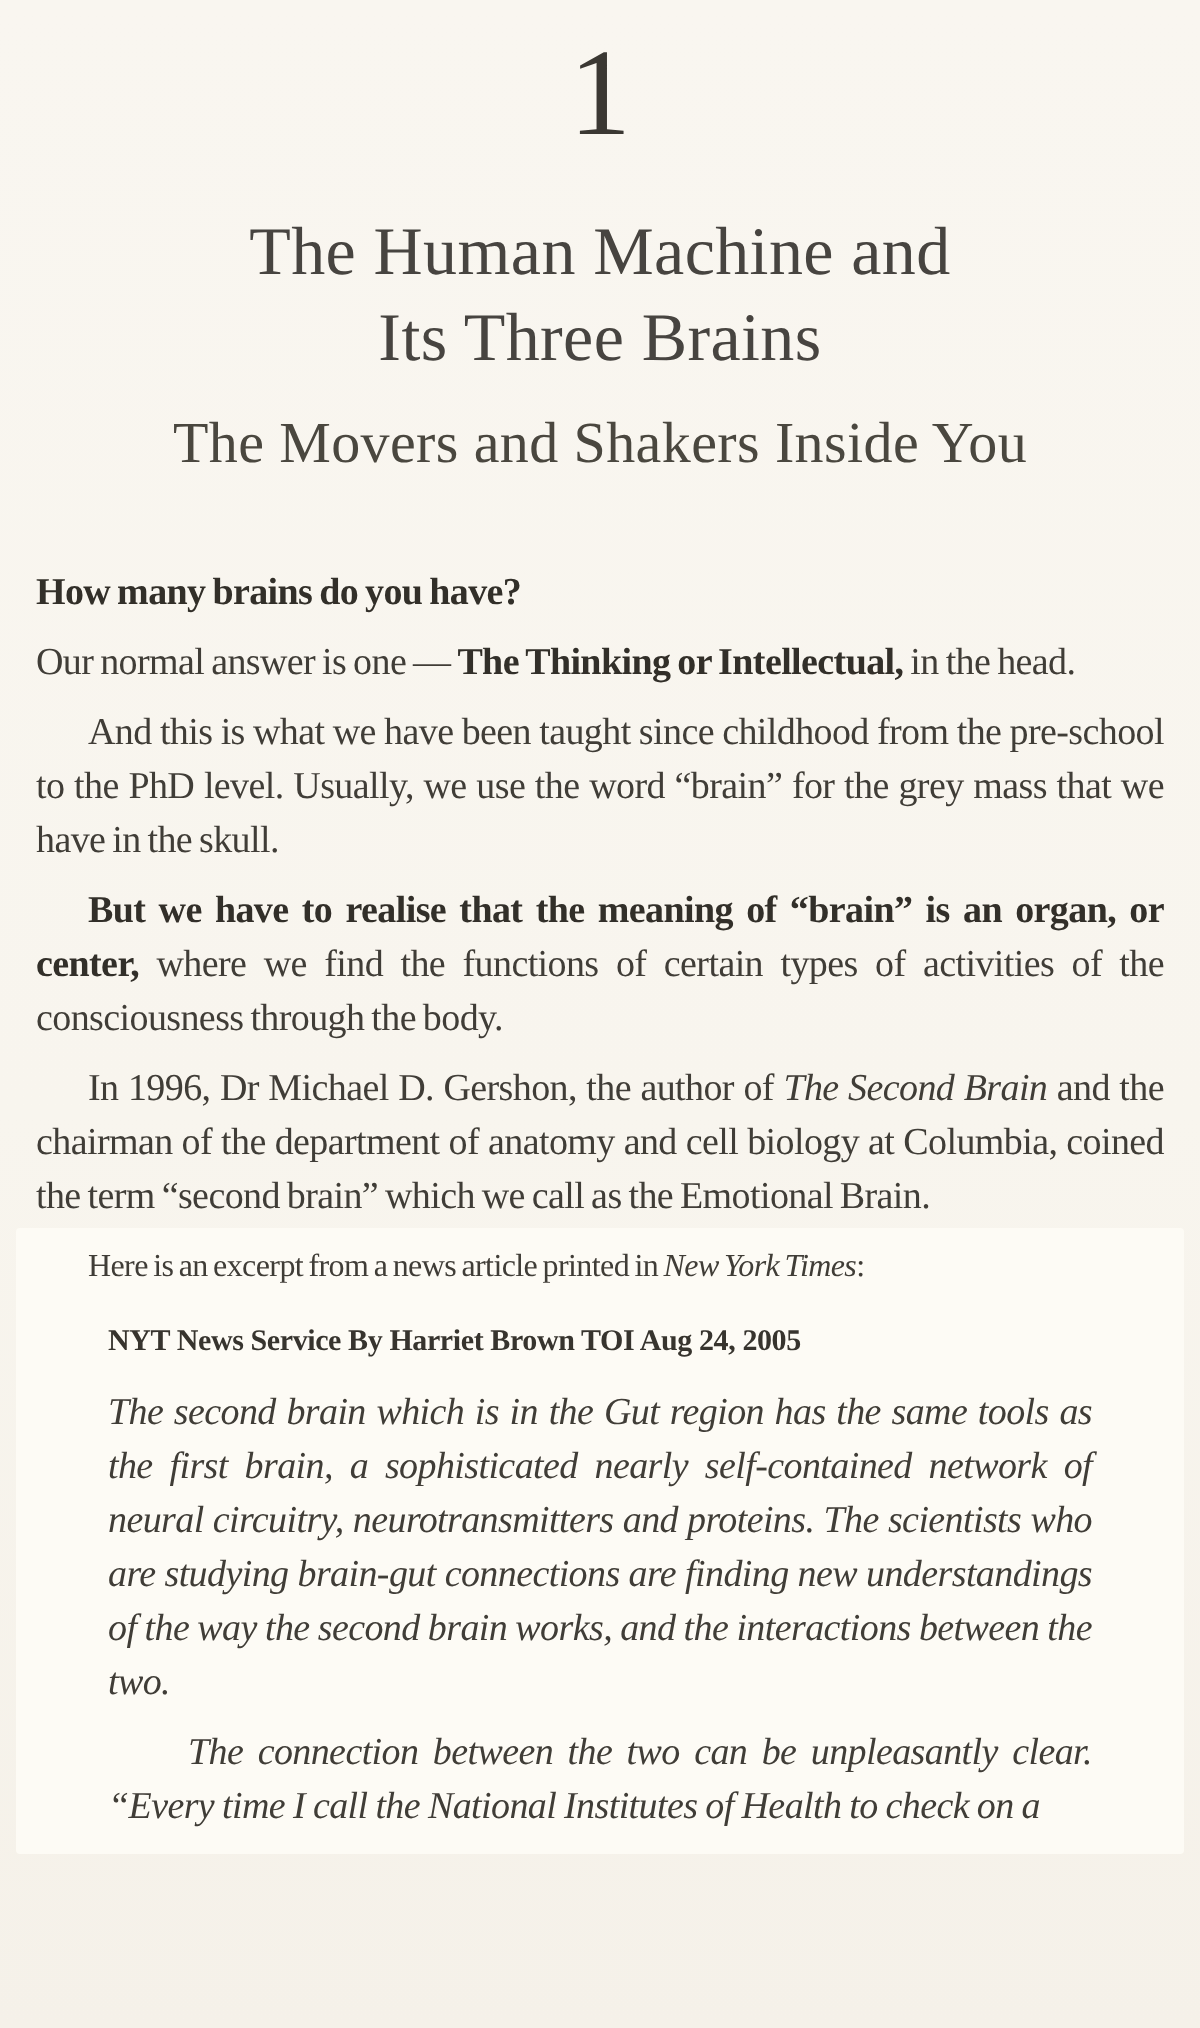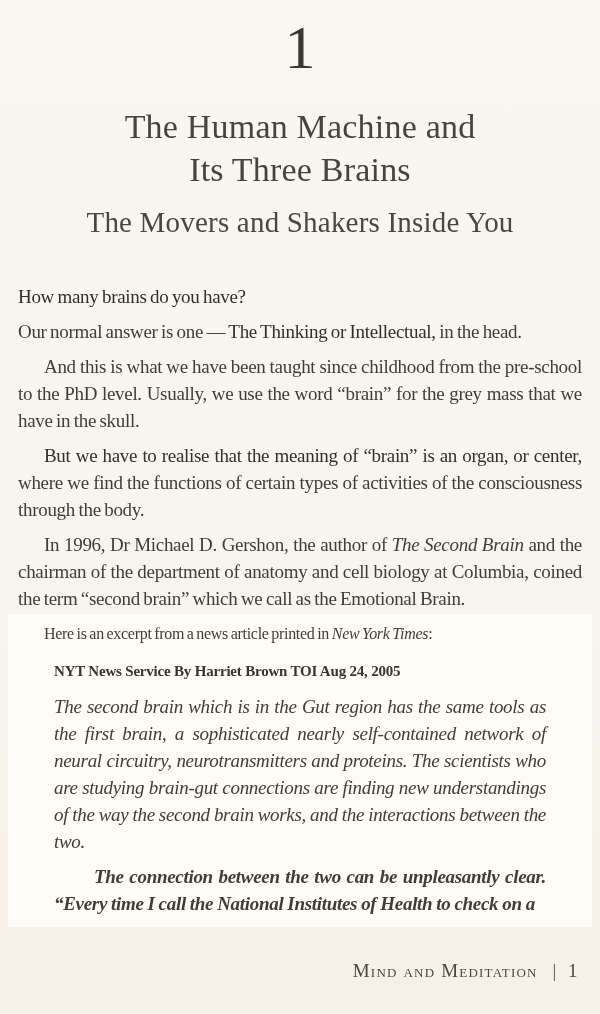--- a/index.html
+++ b/index.html
@@ -49,21 +49,21 @@
     line-height: 27px;
     text-align: justify;
     letter-spacing: -0.3px;
     word-spacing: -1px;
   }
   .para {
     margin: 0 0 8px 0;
   }
   .para.indent { text-indent: 26px; }
   .para:last-child { margin-bottom: 0; }
-  .b { font-weight: normal; color: #322f29; }
+  .b { font-weight: bold; color: #322f29; }
   .i { font-style: italic; }
   .excerpt-box {
     background: #fdfbf5;
     margin: 2px -10px 0 -10px;
     padding: 6px 10px 10px 10px;
     border-radius: 2px;
   }
   .excerpt-intro {
     font-size: 16px;
     line-height: 27px;
@@ -82,21 +82,21 @@
     letter-spacing: -0.2px;
   }
   .excerpt-body {
     font-size: 19px;
     line-height: 27px;
     text-align: justify;
     letter-spacing: -0.3px;
     word-spacing: -0.5px;
   }
   .excerpt-body .para { font-style: italic; }
-  .excerpt-body .para.indent { text-indent: 40px; font-weight: bold; }
+  .excerpt-body .para.indent { text-indent: 40px; }
   .page-footer {
     position: absolute;
     right: 22px;
     bottom: 32px;
     font-size: 19px;
     color: #4a473f;
     white-space: nowrap;
   }
   .running-title {
     font-variant: small-caps;
@@ -138,19 +138,14 @@
       </div>
     <div class="excerpt-inner">
       <div class="excerpt-heading">NYT News Service By Harriet Brown TOI Aug 24, 2005</div>
       <div class="excerpt-body">
           <p class="para"><span class="i">The second brain which is in the Gut region has the same tools as the first brain, a sophisticated nearly self-contained network of neural circuitry, neurotransmitters and proteins. The scientists who are studying brain-gut connections are finding new understandings of the way the second brain works, and the interactions between the two.</span></p>
           <p class="para indent"><span class="i">The connection between the two can be unpleasantly clear. “Every time I call the National Institutes of Health to check on a</span></p>
         </div>
     </div>
   </div>
 
-  <div class="page-footer">
-    <span class="running-title">Mind and Meditation</span>
-    <span class="footer-sep">|</span>
-    <span class="page-num">1</span>
-  </div>
 
 </div>
 
 </body></html>

